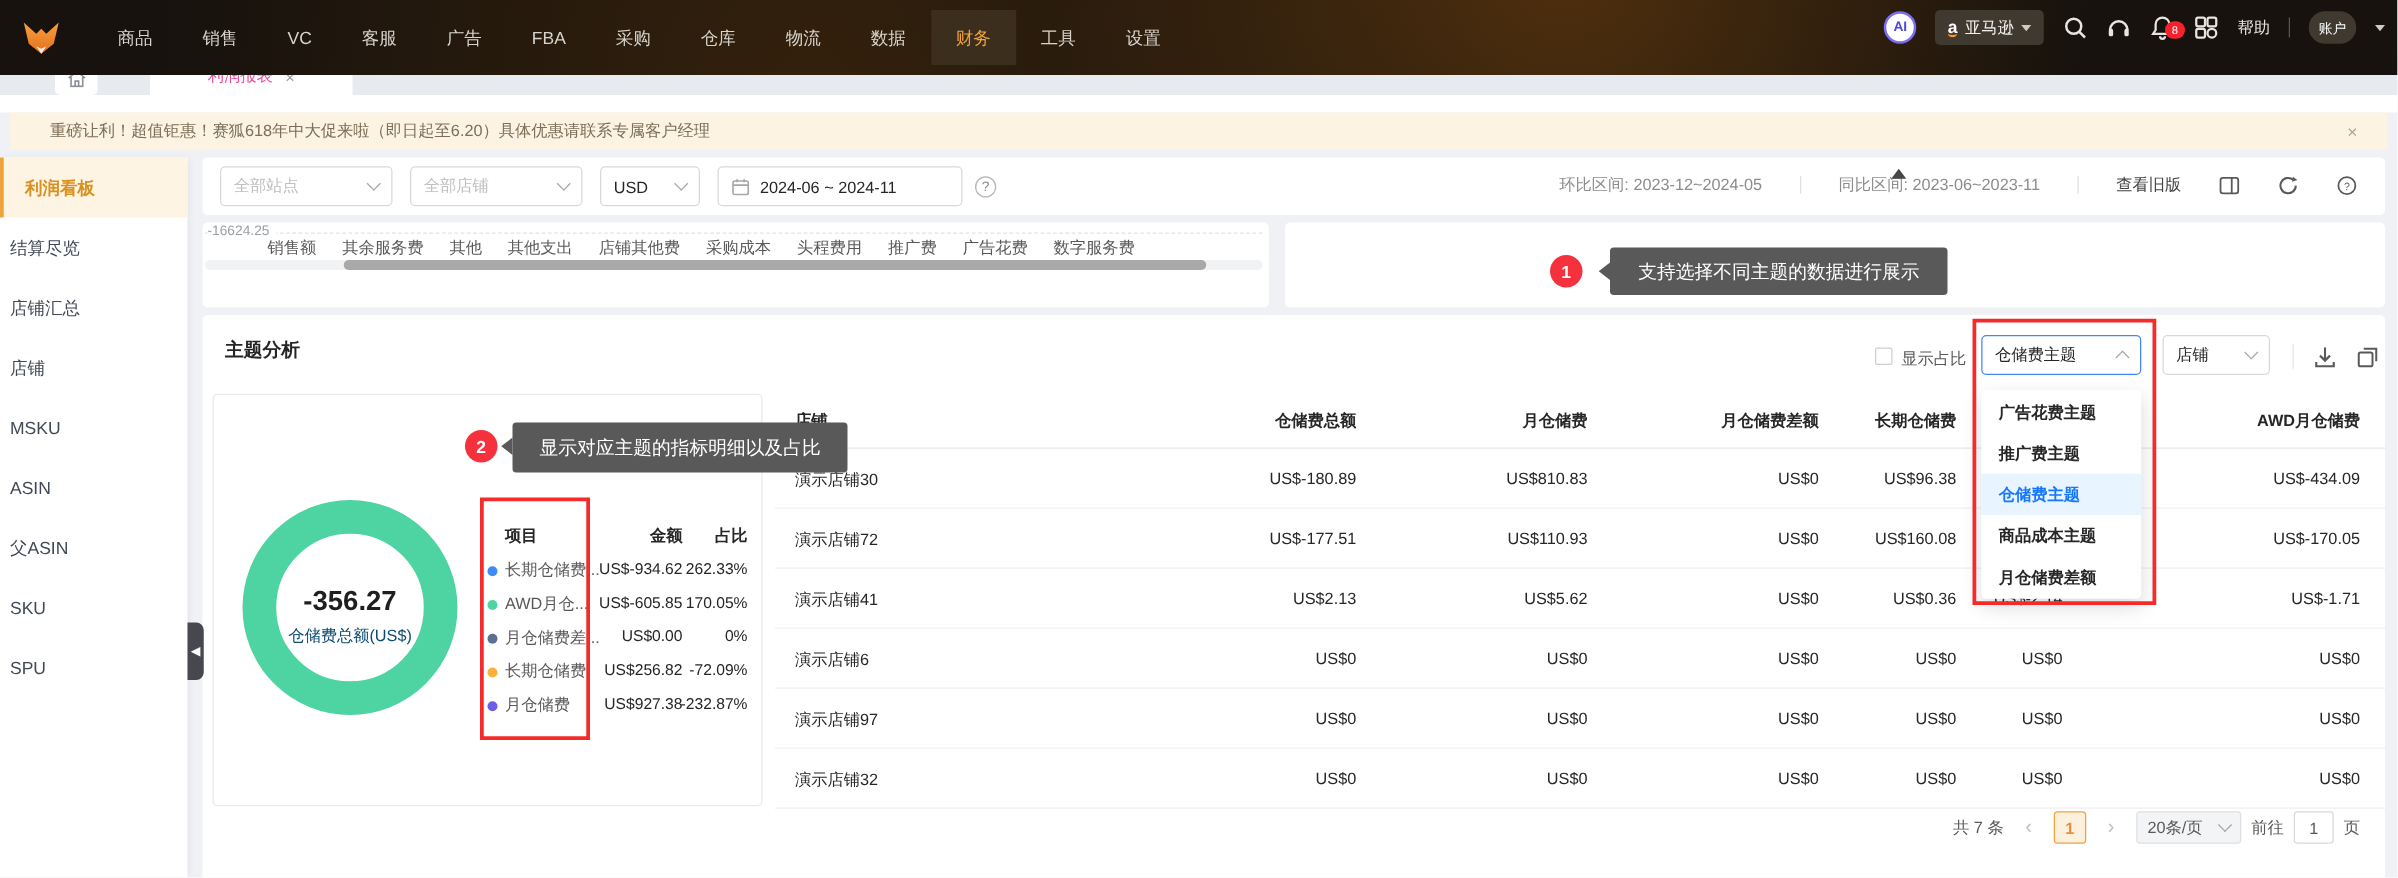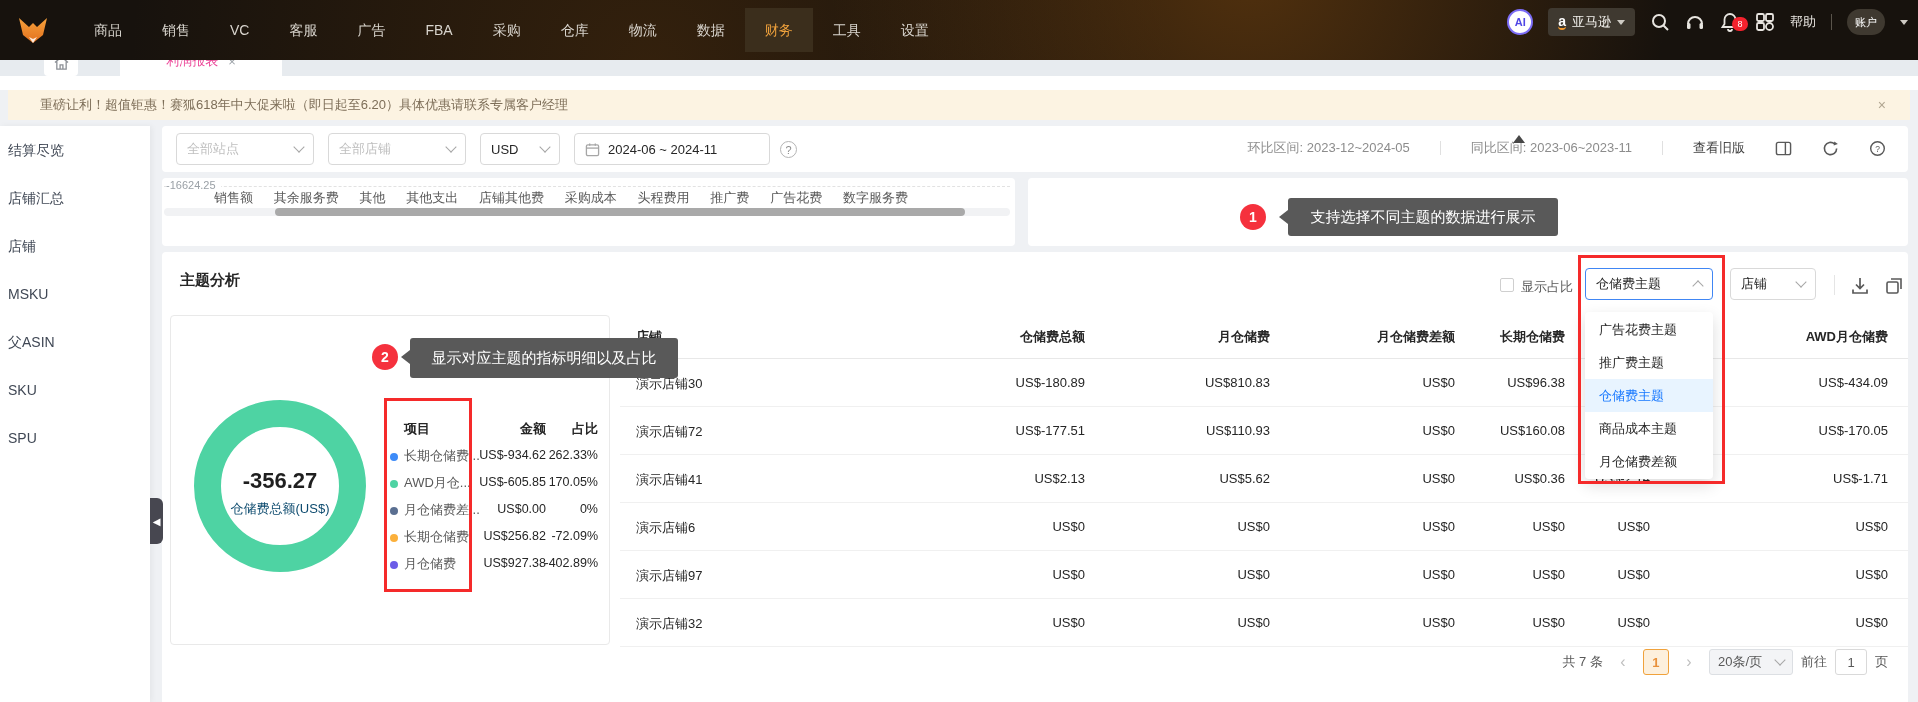--- a/index.html
+++ b/index.html
@@ -78,21 +78,21 @@
   .bandC { left:162px; top:252px; width:1746px; height:450px; background:#fff; border-radius:4px 4px 0 0;}
   .sec-title { left:180px; top:271px; font-size:15px; font-weight:bold; color:#252525;}
   .cbx { left:1500px; top:278px; width:14px; height:14px; border:1px solid #cfcfcf; border-radius:2px; background:#fff; cursor:pointer;}
   .cbx-label { left:1521px; top:278px; color:#595959; font-size:13px;}
   .sel-theme { left:1585px; top:268px; width:128px; border-color:#4086f4 !important;}
   .sel-dim { left:1730px; top:268px; width:86px;}
   .tool-sep { left:1834px; top:275px; width:1px; height:20px; background:#e5e5e5;}
   .tool-ic { top:276px; width:20px; height:20px; cursor:pointer;}
 
   
-  .menu { left:1585px; top:312px; width:128px; background:#fff; border-radius:4px; box-shadow:0 6px 16px rgba(0,0,0,.14); z-index:30; padding:1px 0;}
+  .menu { left:1585px; top:312px; width:128px; background:#fff; border-radius:4px; box-shadow:0 6px 16px rgba(0,0,0,.14); z-index:30; padding:1px 0;font-weight:bold;}
   .menu-item { height:33px; line-height:33px; padding-left:14px; color:#262626; font-size:13px; cursor:pointer; white-space:nowrap;}
   .menu-item.active { background:#e8f4ff; color:#1677ff;}
 
   
   .red-rect { border:3px solid #f52a2a; z-index:40; pointer-events:none;}
 
   
   .lcard { left:170px; top:315px; width:440px; height:330px; border:1px solid #e9e9e9; border-radius:4px; background:#fff;}
   .donut { left:194px; top:400px; width:172px; height:172px; border-radius:50%; border:27px solid #4ed3a3;}
   .donut-total { left:194px; top:468px; width:172px; text-align:center; font-size:22px; font-weight:bold; color:#1f1f1f;}
@@ -200,24 +200,26 @@
   <span class="tab-close">×</span>
 </div>
 <div class="abs substrip"></div>
 
 <div class="abs banner">
   <span>重磅让利！超值钜惠！赛狐618年中大促来啦（即日起至6.20）具体优惠请联系专属客户经理</span>
   <span class="banner-close">×</span>
 </div>
 
 <div class="abs sidebar">
+  <div class="side-item active">利润看板</div>
   <div class="side-item">结算尽览</div>
   <div class="side-item">店铺汇总</div>
   <div class="side-item">店铺</div>
   <div class="side-item">MSKU</div>
+  <div class="side-item">ASIN</div>
   <div class="side-item">父ASIN</div>
   <div class="side-item">SKU</div>
   <div class="side-item">SPU</div>
 </div>
 <div class="abs side-handle">
     <span>◀</span>
   </div>
 
 <div class="abs bandA">
   <div class="sel" style="left:14px; width:138px;">
@@ -352,21 +354,21 @@
 <div class="abs lg-pct" style="left:536px; top:502px;">0%</div>
 
 <div class="abs lg-dot" style="left:390px; top:534px; background:#fbb03b;"></div>
 <div class="abs lg-label" style="left:404px; top:528px;">长期仓储费</div>
 <div class="abs lg-amt" style="left:456px; top:529px;">US$256.82</div>
 <div class="abs lg-pct" style="left:536px; top:529px;">-72.09%</div>
 
 <div class="abs lg-dot" style="left:390px; top:561px; background:#6c5ce7;"></div>
 <div class="abs lg-label" style="left:404px; top:555px;">月仓储费</div>
 <div class="abs lg-amt" style="left:456px; top:556px;">US$927.38</div>
-<div class="abs lg-pct" style="left:536px; top:556px;">-402.89%</div>
+<div class="abs lg-pct" style="left:536px; top:556px;">-232.87%</div>
 
 <div class="abs num-circle" style="left:372px; top:344px;">2</div>
 <div class="abs tip-arrow" style="left:401px; top:350px;"></div>
 <div class="abs tip" style="left:410px; top:338px; width:268px; height:40px;">显示对应主题的指标明细以及占比</div>
 
 <div class="abs ttable">
   <div class="thead">
     <div class="th" style="left:16px;">店铺</div>
     <div class="th cR" style="right:823px;">仓储费总额</div>
     <div class="th cR" style="right:638px;">月仓储费</div>

